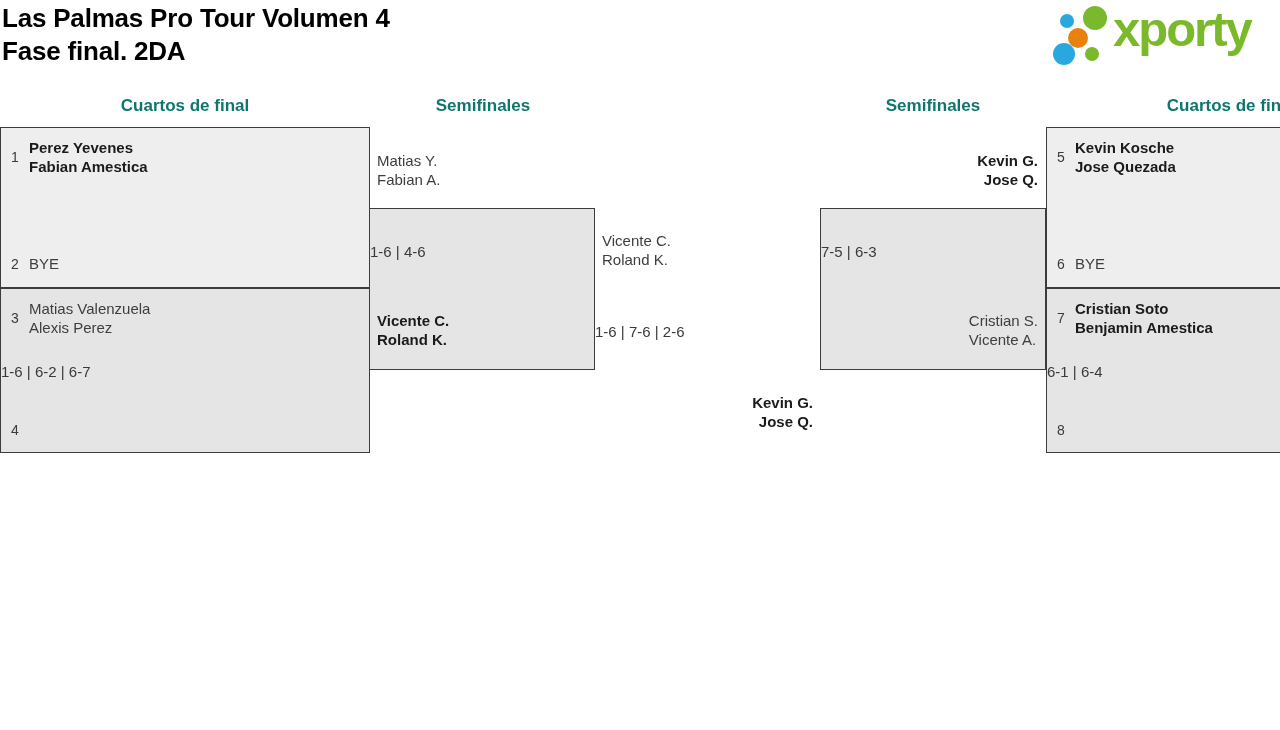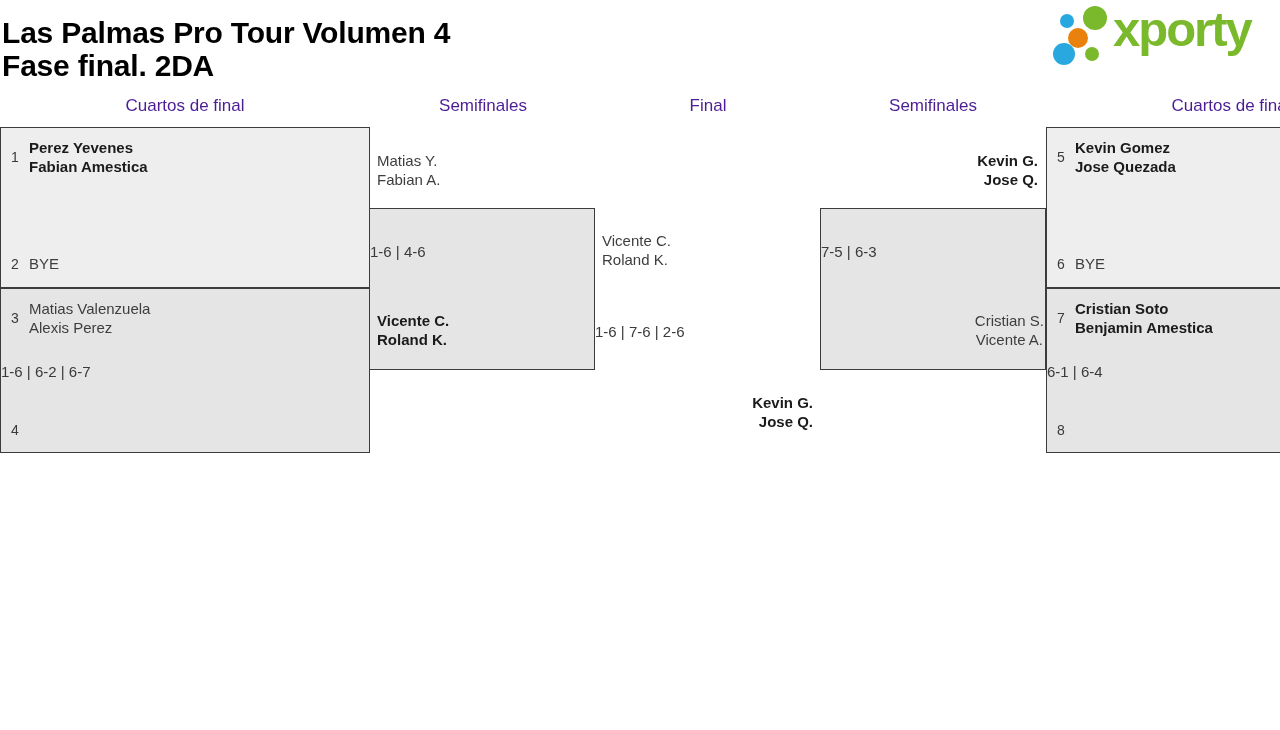--- a/index.html
+++ b/index.html
@@ -1,36 +1,36 @@
 <!DOCTYPE html>
 <html><head>
 <meta charset="utf-8">
 <style>
   * { margin:0; padding:0; box-sizing:border-box; }
   html,body { width:1280px; height:730px; background:#ffffff; overflow:hidden;
               font-family:"Liberation Sans","DejaVu Sans",sans-serif; }
   .stage { position:relative; width:1280px; height:730px; background:#fff; }
 
   
-  .page-title { position:absolute; left:2px; top:16px; font-size:30px; font-weight:700;
+  .page-title { position:absolute; left:2px; top:2px; font-size:26px; font-weight:700;
                 line-height:33px; color:#000; letter-spacing:-0.2px; }
 
   .logo { position:absolute; left:1045px; top:0; width:235px; height:70px; cursor:pointer; }
   .dot { position:absolute; border-radius:50%; }
   .dot-blue-sm   { left:15px; top:14px; width:14px; height:14px; background:#29a8e0; }
   .dot-green-lg  { left:38px; top:6px;  width:24px; height:24px; background:#7bb92c; }
   .dot-orange    { left:23px; top:28px; width:20px; height:20px; background:#e8820d; }
   .dot-blue-lg   { left:8px;  top:43px; width:22px; height:22px; background:#29a8e0; }
   .dot-green-sm  { left:40px; top:47px; width:14px; height:14px; background:#7bb92c; }
   .wordmark { position:absolute; left:68px; top:-6px; font-size:49px; font-weight:700;
               letter-spacing:-2px; color:#7bb92c; line-height:70px; }
 
   
   .round-header { position:absolute; top:96px; height:22px; text-align:center;
-                  font-size:17px; font-weight:400; color:#4c1d95; }
+                  font-size:17px; font-weight:700; color:#0f766e; }
 
   
   .match { position:absolute; border:1px solid #3c3c3c; background:#e5e5e5; }
   .match.gray { background:#eeeeee; }
 
   .slot { position:absolute; left:0; right:0; display:flex; align-items:center; }
   .slot-top { top:10px; }
   .slot-bottom { bottom:14px; }
   .seed { flex:0 0 28px; text-align:center; font-size:14px; color:#3a3a3a; }
   .team { font-size:15px; line-height:19px; color:#3e3e3e; }
@@ -39,21 +39,21 @@
   .score { position:absolute; left:0; right:0; text-align:left; font-size:15px;
            line-height:19px; color:#3a3a3a; }
   .score.center { top:50%; transform:translateY(-50%); }
 
   
   .team-label { position:absolute; font-size:15px; line-height:19px; color:#3e3e3e; }
   .team-label.winner { font-weight:700; color:#1b1b1b; }
   .label-above-left  { bottom:calc(100% + 20px); left:7px; text-align:left; }
   .label-above-right { bottom:calc(100% + 20px); right:7px; text-align:right; }
   .label-in-bottom-left  { bottom:20px; left:7px; text-align:left; }
-  .label-in-bottom-right { bottom:20px; right:1px; text-align:center; }
+  .label-in-bottom-right { bottom:20px; right:7px; text-align:left; }
 
   .final-col { position:absolute; }
 </style>
 </head>
 <body>
 
 <div class="stage">
 
   <div class="page-title">
     <div>Las Palmas Pro Tour Volumen 4</div>
@@ -64,21 +64,20 @@
     <span class="dot dot-blue-sm"></span>
     <span class="dot dot-green-lg"></span>
     <span class="dot dot-orange"></span>
     <span class="dot dot-blue-lg"></span>
     <span class="dot dot-green-sm"></span>
     <span class="wordmark">xporty</span>
   </div>
 
   <div class="round-header" style="left:0;width:370px">Cuartos de final</div>
   <div class="round-header" style="left:370px;width:226px">Semifinales</div>
-  <div class="round-header" style="left:596px;width:224px">Final</div>
   <div class="round-header" style="left:820px;width:226px">Semifinales</div>
   <div class="round-header" style="left:1046px;width:370px">Cuartos de final</div>
 
   <div class="match gray" style="left:0;top:127px;width:370px;height:161px">
     <div class="slot slot-top">
       <span class="seed">1</span>
       <div class="team winner">
         <div>Perez Yevenes</div>
         <div>Fabian Amestica</div>
       </div>
@@ -138,21 +137,21 @@
     <div class="team-label label-in-bottom-right">
       <div>Cristian S.</div>
       <div>Vicente A.</div>
     </div>
   </div>
 
   <div class="match gray" style="left:1046px;top:127px;width:370px;height:161px">
     <div class="slot slot-top">
       <span class="seed">5</span>
       <div class="team winner">
-        <div>Kevin Gomez</div>
+        <div>Kevin Kosche</div>
         <div>Jose Quezada</div>
       </div>
     </div>
     <div class="slot slot-bottom">
       <span class="seed">6</span>
       <div class="team">
         <div>BYE</div>
       </div>
     </div>
   </div>

